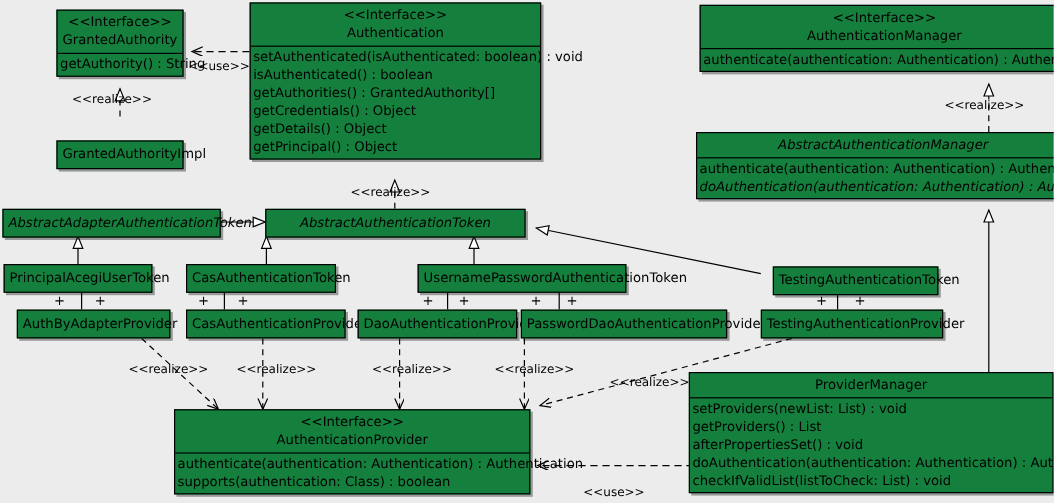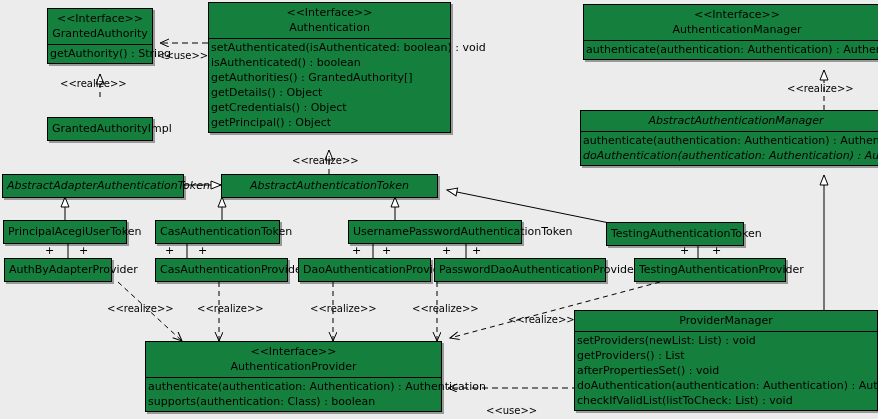--- a/index.html
+++ b/index.html
@@ -149,22 +149,22 @@
   <div class="cls" style="left:208px;top:2px;width:243px;">
     <div class="hdr">
       <span class="ifc">&lt;&lt;Interface&gt;&gt;</span>
       <span class="nm">Authentication</span>
     </div>
     <div class="sep"></div>
     <div class="ops">
       <div class="op">setAuthenticated(isAuthenticated: boolean) : void</div>
       <div class="op">isAuthenticated() : boolean</div>
       <div class="op">getAuthorities() : GrantedAuthority[]</div>
+      <div class="op">getCredentials() : Object</div>
       <div class="op">getDetails() : Object</div>
-      <div class="op">getCredentials() : Object</div>
       <div class="op">getPrincipal() : Object</div>
     </div>
   </div>
 
   <div class="cls" style="left:583px;top:4px;width:308px;">
     <div class="hdr">
       <span class="ifc">&lt;&lt;Interface&gt;&gt;</span>
       <span class="nm">AuthenticationManager</span>
     </div>
     <div class="sep"></div>
@@ -207,27 +207,27 @@
       <span class="nm">CasAuthenticationToken</span>
     </div>
   </div>
 
   <div class="cls simple" style="left:348px;top:220px;width:174px;">
     <div class="hdr">
       <span class="nm">UsernamePasswordAuthenticationToken</span>
     </div>
   </div>
 
-  <div class="cls simple" style="left:606px;top:222px;width:138px;">
+  <div class="cls simple" style="left:644px;top:222px;width:138px;">
     <div class="hdr">
       <span class="nm">TestingAuthenticationToken</span>
     </div>
   </div>
 
-  <div class="cls simple" style="left:4px;top:258px;width:108px;">
+  <div class="cls simple" style="left:14px;top:258px;width:128px;">
     <div class="hdr">
       <span class="nm">AuthByAdapterProvider</span>
     </div>
   </div>
 
   <div class="cls simple" style="left:155px;top:258px;width:133px;">
     <div class="hdr">
       <span class="nm">CasAuthenticationProvider</span>
     </div>
   </div>

